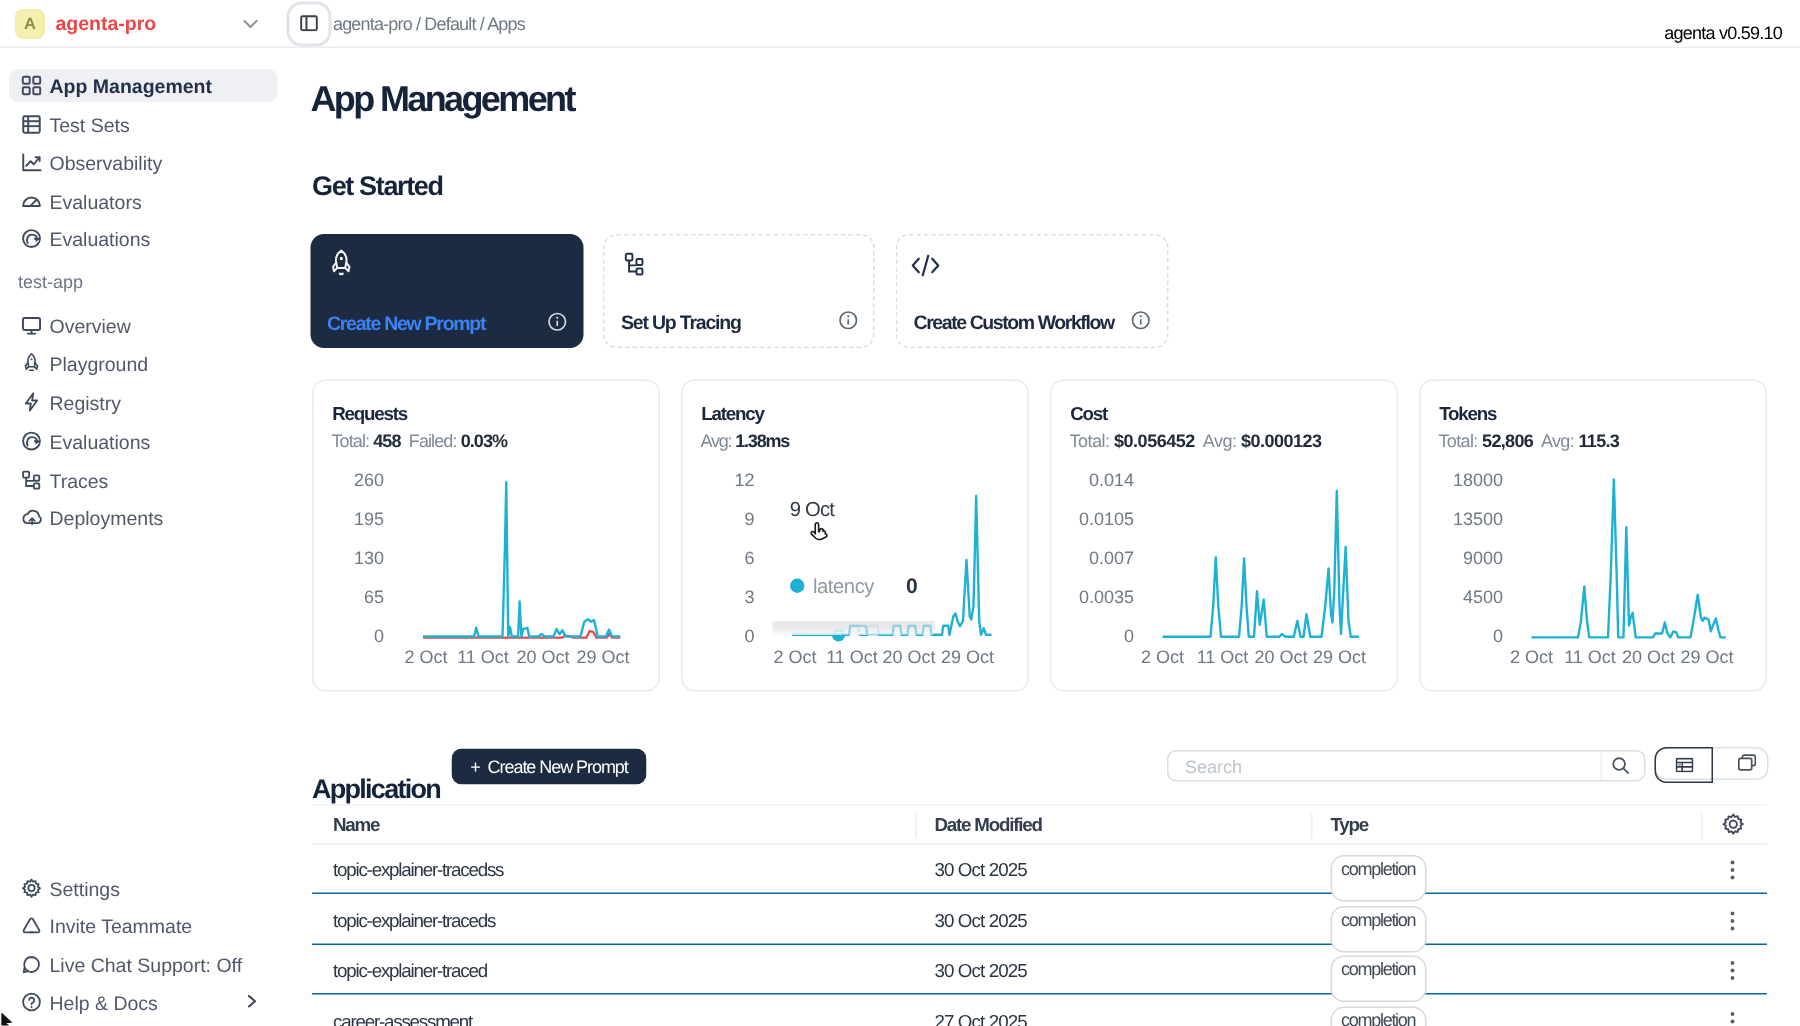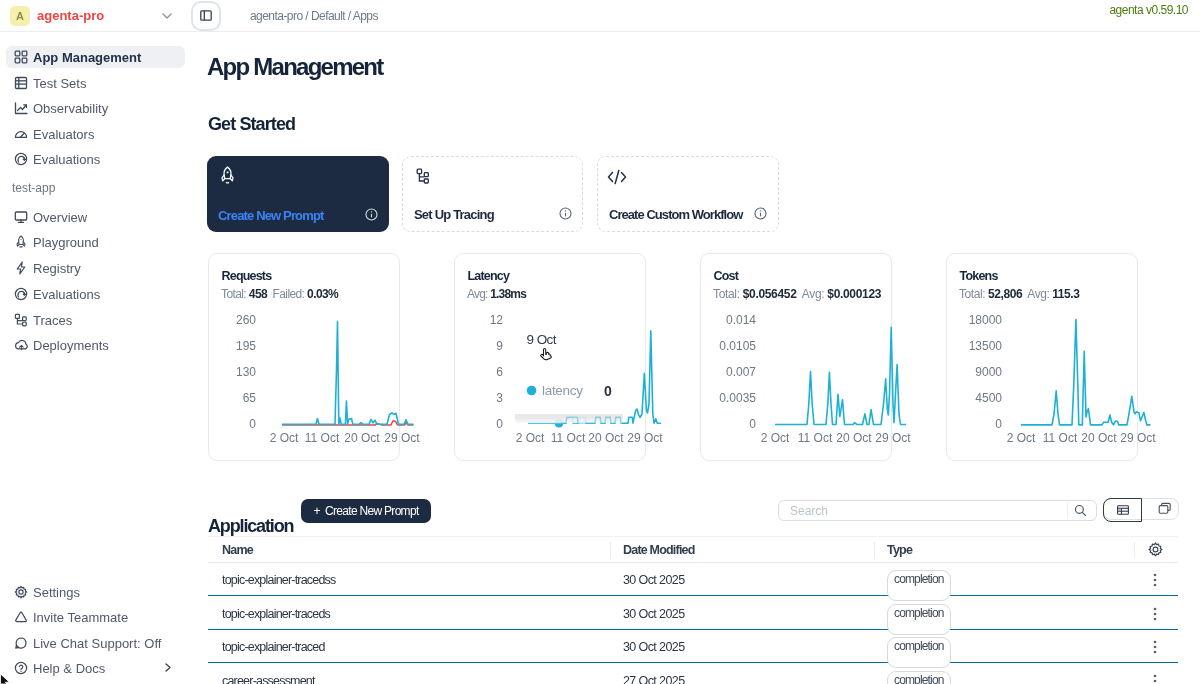--- a/index.html
+++ b/index.html
@@ -11,22 +11,22 @@
 
 #hdr { position:absolute; left:0; top:0; width:1200px; height:32px;
   border-bottom:1px solid #ebedf0; background:#fff; }
 #avatar { position:absolute; left:10px; top:6px; width:20px; height:20px;
   background:#f5efae; border-radius:5px; text-align:center; line-height:20px;
   font-size:11px; font-weight:bold; color:#8c8c49; }
 #org { position:absolute; left:37px; top:8px; font-size:13px; font-weight:600; color:#ef4444; }
 #chev { position:absolute; left:161px; top:10px; }
 #collapse-btn { position:absolute; left:191px; top:1px; width:30px; height:30px;
   border:2.5px solid #e0e4e9; border-radius:10px; background:#fff; }
-#crumb { position:absolute; left:222px; top:9px; font-size:12px; color:#6e7a87; letter-spacing:-0.55px;margin-left:28px; }
-#version { position:absolute; right:12px; top:3px; font-size:12px; color:#4d7c0f; letter-spacing:-0.5px; }
+#crumb { position:absolute; left:222px; top:9px; font-size:12px; color:#6e7a87; letter-spacing:-0.55px; }
+#version { position:absolute; right:12px; top:15px; font-size:12px; color:#000000; letter-spacing:-0.5px; }
 
 
 #side { position:absolute; left:0; top:32px; width:192px; height:652px; background:#fff; }
 .nav-item { position:absolute; left:6px; width:179px; height:22px; border-radius:6px;
   font-size:13px; color:#51586a; }
 .nav-item.active { background:#eef0f4; color:#23304a; font-weight:600; }
 .nav-item .nico { position:absolute; left:8px; top:4px; }
 .nav-item .nlbl { position:absolute; left:27px; top:4px; }
 .nav-group { position:absolute; left:12px; font-size:12px; color:#6c7686; }
 h1 { position:absolute; left:207px; top:53px; font-size:24px; font-weight:700;
@@ -40,21 +40,21 @@
 #gs3 { left:596.5px; width:182px; border:1px dashed #d7dce3; background:#fff; }
 .gs .gtitle { position:absolute; left:11px; bottom:9px; font-size:13px; font-weight:700; will-change:transform; }
 #gs1 .gtitle{letter-spacing:-0.85px;} #gs2 .gtitle{letter-spacing:-0.8px;} #gs3 .gtitle{letter-spacing:-0.95px;}
 #gs2 .gtitle, #gs3 .gtitle { color:#1d2a3e; }
 .gs .ginfo { position:absolute; bottom:11px; }
 #gs1 .ginfo { right:11px; } #gs2 .ginfo { right:10px; } #gs3 .ginfo { right:11px; }
 .gs .gicon { position:absolute; left:13px; top:10px; }
 #gs2 .gicon { left:12.5px; top:11px; } #gs3 .gicon { left:9px; top:12px; }
 
 
-.stat { position:absolute; top:253px; width:192px; height:208px; background:#fff;
+.stat { position:absolute; top:253px; width:232px; height:208px; background:#fff;
   border:1px solid #e7eaee; border-radius:9px; }
 .stat .st-t { position:absolute; left:12.5px; top:14.5px; font-size:12.5px; font-weight:700; color:#18273c; letter-spacing:-0.8px; }
 .stat .st-s { position:absolute; left:12px; top:33px; font-size:12px; color:#7e8a99; }
 .stat .st-s b { color:#212c3b; font-weight:700; }
 
 
 #app-title { position:absolute; left:208px; top:516px; font-size:18px; font-weight:700; color:#162439; letter-spacing:-1.15px; }
 #new-btn { will-change:transform; position:absolute; left:301px; top:499px; width:130px; height:24px; background:#1c2b41;
   border-radius:7px; color:#fff; font-size:12px; letter-spacing:-0.7px; text-align:center; line-height:24px; }
 #search { position:absolute; left:778px; top:500px; width:319px; height:21px;

